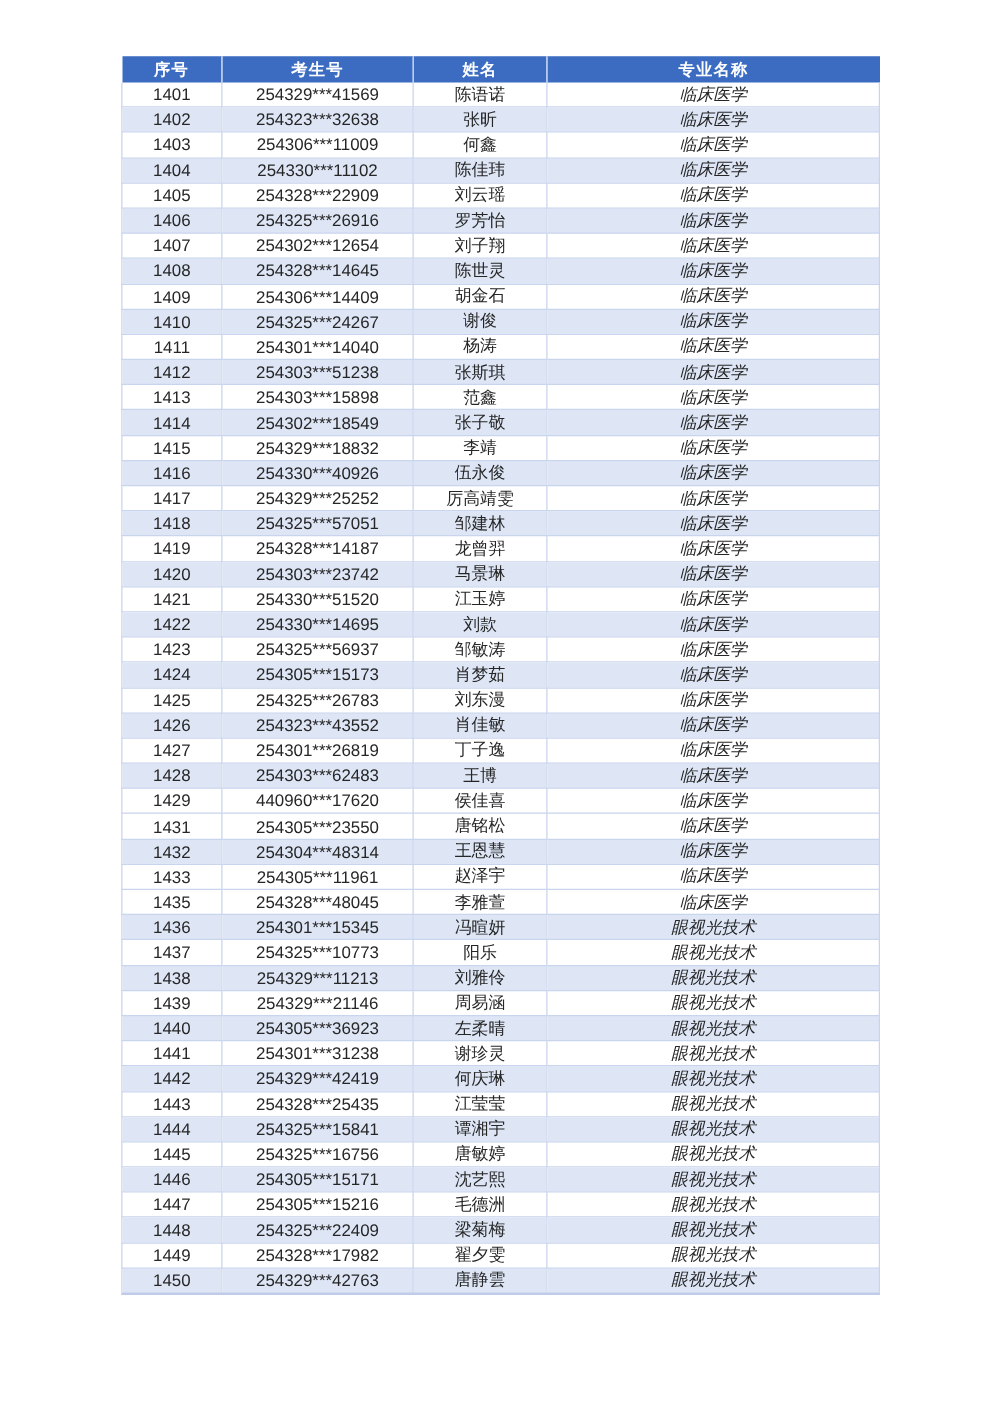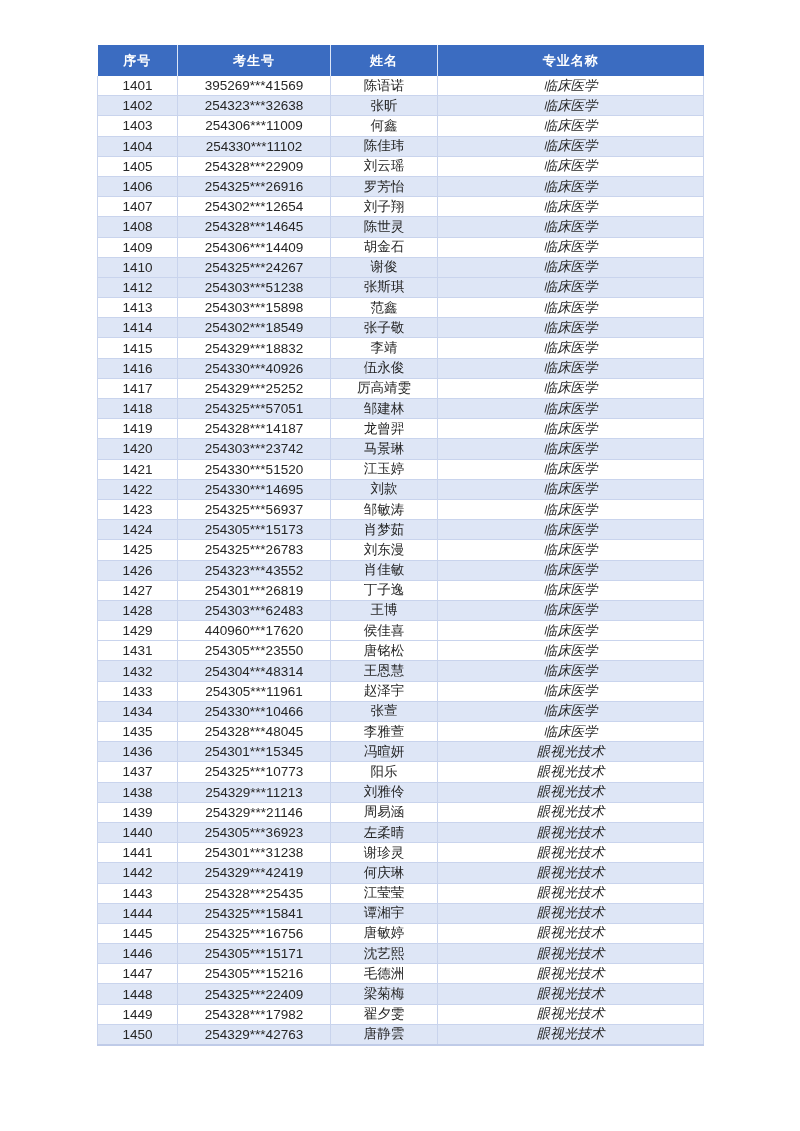--- a/index.html
+++ b/index.html
@@ -24,21 +24,21 @@
     width:606px;
     border-collapse:collapse;
     table-layout:fixed;
     border-bottom:2px solid #bfcbe8;
   }
   table.roster th{
     background:var(--header-bg);
     color:var(--header-text);
     font-size:13px;
     font-weight:bold;
-    height:31px;
+    height:21px;
     padding:0;
     border-right:1px solid #dce6f8;
     letter-spacing:1px;
   }
   table.roster th:last-child{border-right:none;}
   table.roster td{
     height:19.2px;
     padding:0;
     font-size:13.5px;
     color:var(--text);
@@ -68,21 +68,21 @@
       <tr>
           <th>序号</th>
           <th>考生号</th>
           <th>姓名</th>
           <th>专业名称</th>
         </tr>
     </thead>
     <tbody>
         <tr>
           <td>1401</td>
-          <td>395269***41569</td>
+          <td>254329***41569</td>
           <td>陈语诺</td>
           <td>临床医学</td>
         </tr>
         <tr class="band">
           <td>1402</td>
           <td>254323***32638</td>
           <td>张昕</td>
           <td>临床医学</td>
         </tr>
         <tr>
@@ -126,20 +126,26 @@
           <td>254306***14409</td>
           <td>胡金石</td>
           <td>临床医学</td>
         </tr>
         <tr class="band">
           <td>1410</td>
           <td>254325***24267</td>
           <td>谢俊</td>
           <td>临床医学</td>
         </tr>
+        <tr>
+          <td>1411</td>
+          <td>254301***14040</td>
+          <td>杨涛</td>
+          <td>临床医学</td>
+        </tr>
         <tr class="band">
           <td>1412</td>
           <td>254303***51238</td>
           <td>张斯琪</td>
           <td>临床医学</td>
         </tr>
         <tr>
           <td>1413</td>
           <td>254303***15898</td>
           <td>范鑫</td>
@@ -250,26 +256,20 @@
         <tr class="band">
           <td>1432</td>
           <td>254304***48314</td>
           <td>王恩慧</td>
           <td>临床医学</td>
         </tr>
         <tr>
           <td>1433</td>
           <td>254305***11961</td>
           <td>赵泽宇</td>
-          <td>临床医学</td>
-        </tr>
-        <tr class="band">
-          <td>1434</td>
-          <td>254330***10466</td>
-          <td>张萱</td>
           <td>临床医学</td>
         </tr>
         <tr>
           <td>1435</td>
           <td>254328***48045</td>
           <td>李雅萱</td>
           <td>临床医学</td>
         </tr>
         <tr class="band">
           <td>1436</td>

